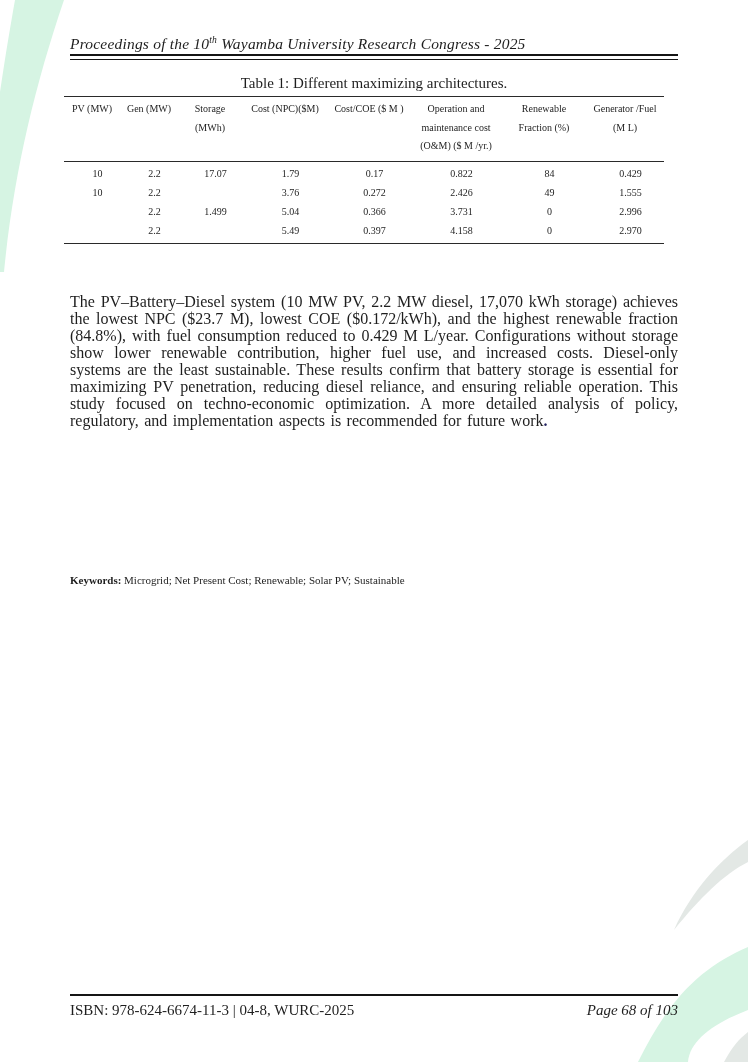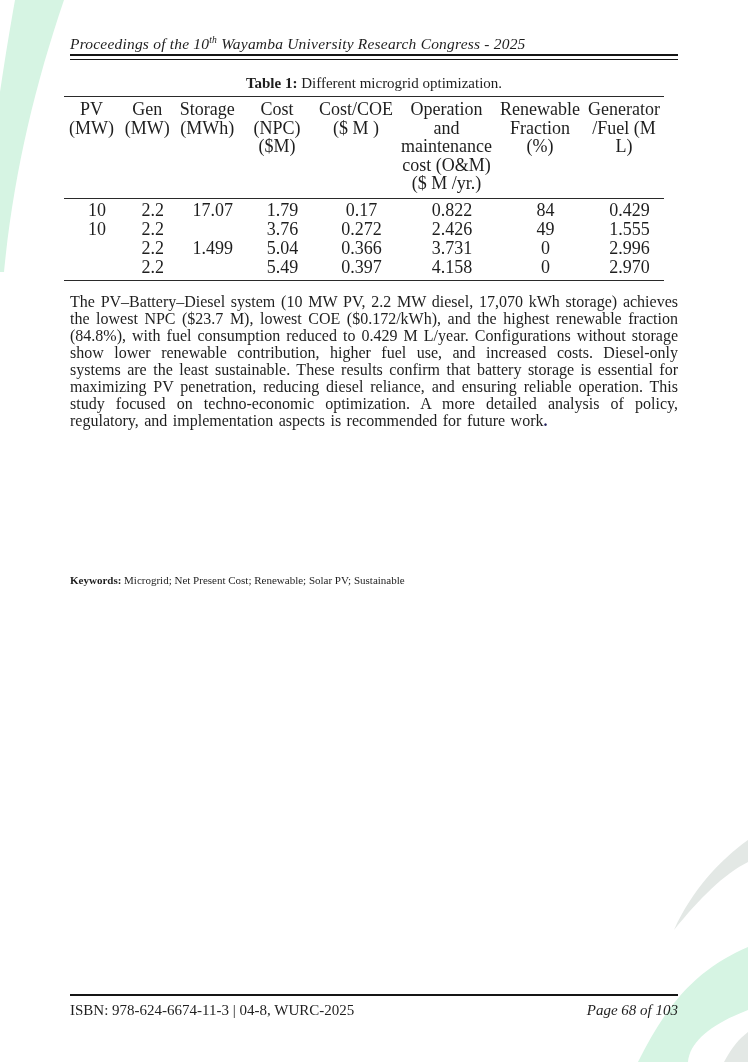--- a/index.html
+++ b/index.html
@@ -32,30 +32,30 @@
     border-top: 2px solid #151515;
     border-bottom: 1px solid #151515;
   }
 
   .table-caption {
     position: absolute;
     left: 70px; right: 70px; top: 75px;
     text-align: center;
     font-size: 15px;
   }
-  .table-caption b { font-weight: bold; text-align: right; }
+  .table-caption b { font-weight: normal; text-align: right; }
 
   table.datatable {
     position: absolute;
     left: 64px; top: 96px;
     width: 600px;
     border-collapse: collapse;
     border-top: 1.5px solid #2a2a2a;
     border-bottom: 1.5px solid #2a2a2a;
-    font-size: 18px;
+    font-size: 10px;
   }
   table.datatable thead th {
     font-weight: normal;
     text-align: center;
     vertical-align: top;
     line-height: 18.5px;
     padding: 3px 4px 5px 4px;
     border-bottom: 1px solid #2a2a2a;
   }
   table.datatable tbody td {
@@ -118,21 +118,21 @@
     <path d="M 60 230 C 92 165 124 135 170 115 L 170 178 C 136 191 112 208 110 230 Z" fill="#d6f4e3"></path>
     <path d="M 146 230 C 154 215 161 207 170 200 L 170 230 Z" fill="#e3e8e5"></path>
   </svg>
 
   <div class="running-head">
     <span>Proceedings of the 10</span><sup>th</sup><span> Wayamba University Research Congress - 2025</span>
   </div>
   <div class="head-rule"></div>
 
   <div class="table-caption">
-    <b>Table 1:</b><span> Different microgrid optimization.</span>
+    <b>Table 1:</b><span> Different maximizing architectures.</span>
   </div>
 
   <table class="datatable">
     <colgroup>
       <col style="width:56px">
         <col style="width:58px">
         <col style="width:64px">
         <col style="width:86px">
       <col style="width:82px">
         <col style="width:92px">

